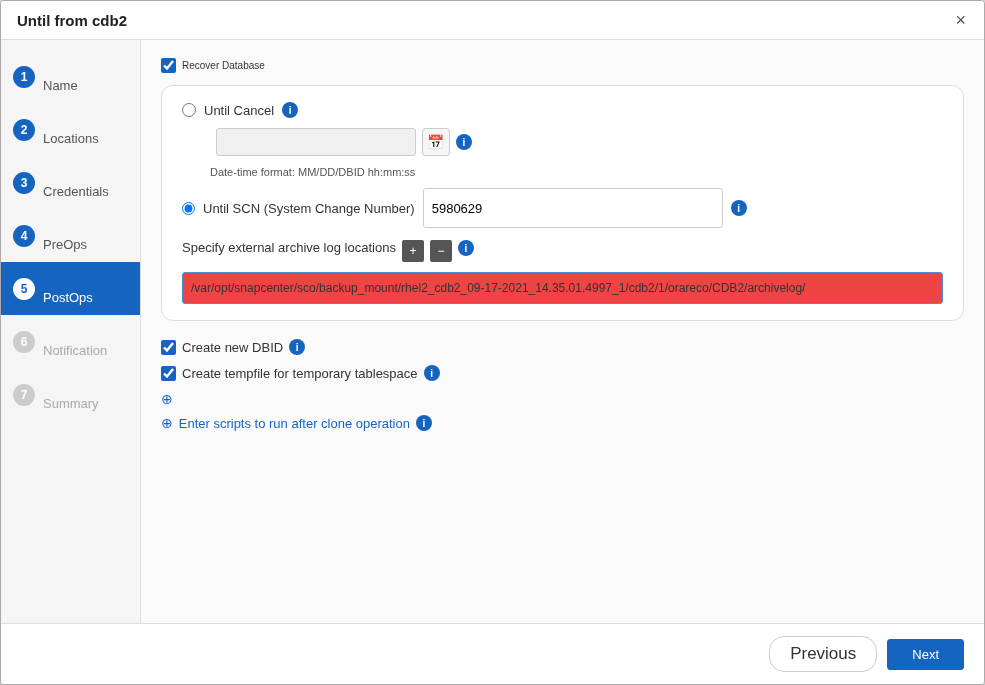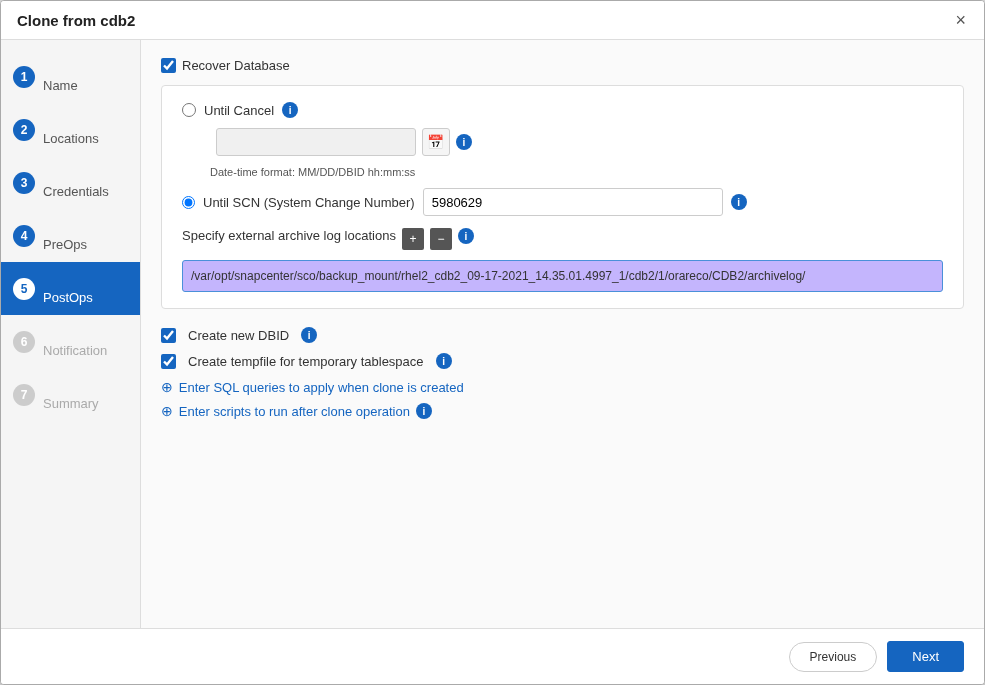--- a/index.html
+++ b/index.html
@@ -119,29 +119,29 @@
       gap: 6px;
       margin-bottom: 12px;
     }
     .recover-db-row input[type="checkbox"] {
       width: 15px;
       height: 15px;
       accent-color: #1565c0;
       cursor: pointer;
     }
     .recover-db-row label {
-      font-size: 13px;
+      font-size: 10px;
       font-weight: 500;
       cursor: pointer;
     }
     
     .recovery-card {
       background: #fff;
       border: 1px solid #ddd;
-      border-radius: 4px;
+      border-radius: 12px;
       padding: 16px 20px;
       margin-bottom: 14px;
     }
     .radio-row {
       display: flex;
       align-items: center;
       gap: 8px;
       margin-bottom: 10px;
     }
     .radio-row input[type="radio"] {
@@ -202,21 +202,21 @@
       margin-bottom: 10px;
     }
     .scn-row {
       display: flex;
       align-items: center;
       gap: 8px;
       margin-bottom: 12px;
     }
     .scn-input {
       width: 300px;
-      height: 28px;
+      height: 40px;
       border: 1px solid #ccc;
       border-radius: 3px;
       padding: 0 8px;
       font-size: 13px;
     }
     .archive-log-row {
       display: flex;
       align-items: flex-start;
       gap: 6px;
       margin-bottom: 10px;
@@ -239,31 +239,31 @@
       font-size: 12px;
     }
     .archive-path-input {
       width: 100%;
       height: 32px;
       border: 1px solid #4a90d9;
       border-radius: 3px;
       padding: 0 8px;
       font-size: 12px;
       color: #333;
-      background: #c4b5fd;
+      background: #ef4444;
       outline: none;
     }
     
     .bottom-section {
       padding-top: 4px;
     }
     .checkbox-row {
       display: flex;
       align-items: center;
-      gap: 12px;
+      gap: 6px;
       margin-bottom: 10px;
     }
     .checkbox-row input[type="checkbox"] {
       width: 15px;
       height: 15px;
       accent-color: #1565c0;
       cursor: pointer;
     }
     .checkbox-row label {
       font-size: 13px;
@@ -297,40 +297,40 @@
       background: #fff;
       flex-shrink: 0;
     }
     .btn-previous {
       padding: 7px 20px;
       border: 1px solid #ccc;
       background: #fff;
       color: #333;
       border-radius: 15px;
       cursor: pointer;
-      font-size: 12px;
+      font-size: 17px;
     }
     .btn-next {
       padding: 7px 24px;
       border: 1px solid #1565c0;
       background: #1565c0;
       color: #fff;
       border-radius: 3px;
       cursor: pointer;
       font-size: 13px;
       font-weight: 500;
     }
   </style>
 </head>
 <body>
 
 <div class="dialog">
 
   <div class="dialog-title-bar">
-    <span class="dialog-title">Clone from cdb2</span>
+    <span class="dialog-title">Until from cdb2</span>
     <button class="close-btn">×</button>
   </div>
 
   <div class="dialog-body">
 
     <div class="sidebar">
       <div class="sidebar-item completed">
         <div class="step-num">1</div>
         <span class="step-label">Name</span>
       </div>
@@ -411,21 +411,20 @@
         </div>
 
         <div class="checkbox-row">
           <input type="checkbox" id="createTempfile" checked="" style="">
           <label for="createTempfile">Create tempfile for temporary tablespace</label>
           <span class="info-icon">i</span>
         </div>
 
         <div class="link-row">
           <span class="expand-icon">⊕</span>
-          <a class="link-text">Enter SQL queries to apply when clone is created</a>
         </div>
 
         <div class="link-row">
           <span class="expand-icon">⊕</span>
           <a class="link-text">Enter scripts to run after clone operation</a>
           <span class="info-icon">i</span>
         </div>
 
       </div>
     </div>

